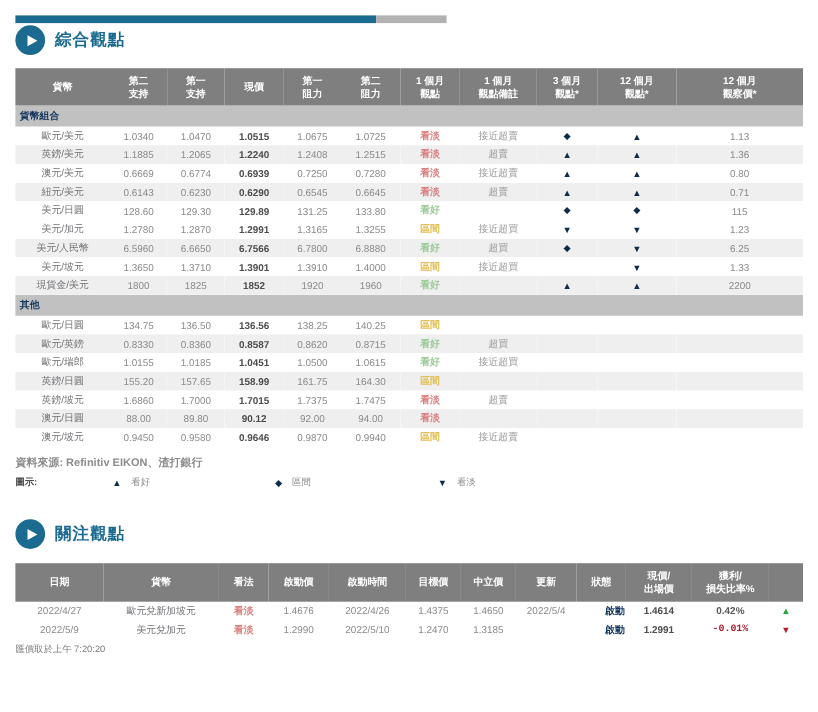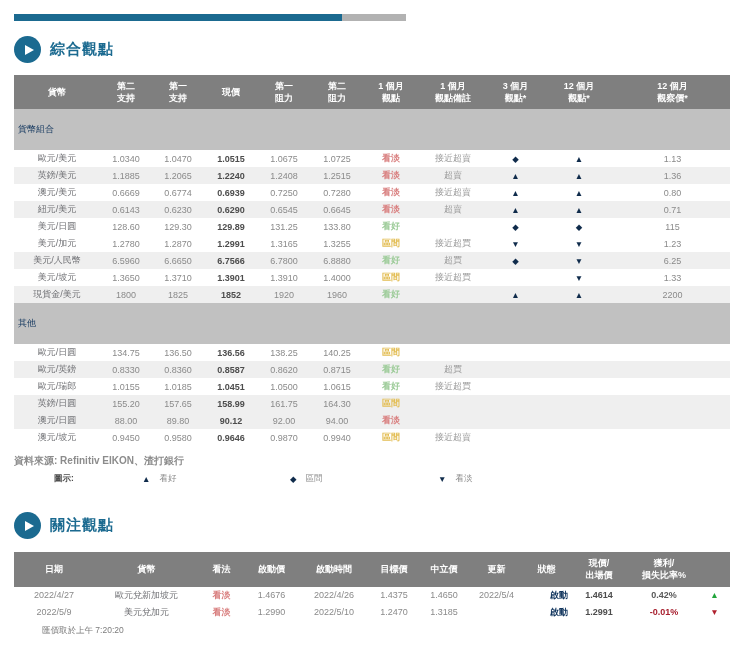--- a/index.html
+++ b/index.html
@@ -14,63 +14,63 @@
     width:744px;height:647px;background:#ffffff;
     font-family:"Liberation Sans","DejaVu Sans",sans-serif;
     color:var(--txt-gray);overflow:hidden;
   }
   .content{padding:0 14px;}
   
   .progress{margin-top:14px;height:7px;display:flex;}
   .progress .p1{width:328px;height:7px;background:var(--accent-blue);}
   .progress .p2{width:64px;height:7px;background:#B2B2B2;}
   
-  .section-title{display:flex;align-items:center;gap:9px;margin-top:15px;}
+  .section-title{display:flex;align-items:center;gap:9px;margin-top:2px;}
   .play{width:27px;height:27px;border-radius:50%;background:var(--accent-blue);
     display:flex;align-items:center;justify-content:center;flex:0 0 auto;}
   .play-tri{width:0;height:0;border-top:5.5px solid transparent;border-bottom:5.5px solid transparent;
     border-left:9px solid #fff;margin-left:3px;}
   .title-text{font-size:15px;font-weight:bold;color:var(--accent-blue);letter-spacing:1px;}
   
   table{border-collapse:collapse;width:716px;table-layout:fixed;font-size:9px;}
   .tbl1{margin-top:12px;}
   thead th{background:var(--header-gray);color:#fff;font-weight:bold;text-align:center;
     vertical-align:middle;padding:5px 1px;white-space:pre-line;line-height:1.35;}
   tbody td{padding:2px 1px;text-align:center;height:11.5px;vertical-align:middle;
     white-space:nowrap;overflow:hidden;color:var(--txt-gray);}
   tr.alt{background:#EFEFEF;}
-  tr.group-row td{background:var(--group-gray);color:var(--navy);font-weight:normal;
-    text-align:left;padding:14px 4px;}
+  tr.group-row td{background:var(--group-gray);color:var(--navy);font-weight:bold;
+    text-align:left;padding:3px 4px;}
   td.pair{color:#717276;}
   td.spot{font-weight:bold;color:var(--dark-gray);}
   td.view{font-weight:bold;}
   td.view.bearish{color:var(--bearish);}
   td.view.bullish{color:var(--bullish);}
   td.view.range{color:var(--range);}
   td.note{color:#9B9B9B;}
   td.arrow{color:var(--arrow-navy);font-size:8.5px;}
   
   .source-line{margin-top:8px;font-size:10px;color:#8C8C8C;font-weight:bold;}
-  .legend-line{margin-top:5px;font-size:8.5px;display:flex;align-items:center;margin-left:40px;}
+  .legend-line{margin-top:5px;font-size:8.5px;display:flex;align-items:center;}
   .legend-title{font-weight:bold;color:var(--dark-gray);width:88px;}
   .legend-item{width:148px;display:flex;gap:9px;align-items:center;}
   .legend-sym{color:var(--arrow-navy);font-size:8.5px;}
   .legend-label{color:#8C8C8C;}
   .footnote{margin-top:13px;font-size:8.5px;color:#8C8C8C;}
   
   .section2-title{margin-top:27px;}
   .tbl2{margin-top:13px;}
   td.status{color:var(--navy);font-weight:bold;text-align:right;}
   td.pl{font-weight:bold;}
   td.pl.profit{color:#595959;}
-  td.pl.loss{color:var(--loss-red);}
+  td.pl.loss{color:var(--loss-red);font-family:Liberation Mono, monospace;}
   td.plarrow{font-size:8.5px;}
   td.plarrow.profit{color:var(--profit-green);}
   td.plarrow.loss{color:#AF1F2D;}
-  .rate-time{margin-top:4px;font-size:8.5px;color:#7C7C7C;margin-left:28px;}
+  .rate-time{margin-top:4px;font-size:8.5px;color:#7C7C7C;}
 </style>
 </head>
 <body>
 
 <div class="content">
 
   <div class="progress">
     <div class="p1"></div>
     <div class="p2"></div>
   </div>
@@ -289,20 +289,33 @@
           <td>157.65</td>
           <td class="spot">158.99</td>
           <td>161.75</td>
           <td>164.30</td>
           <td class="view range">區間</td>
           <td class="note"></td>
           <td class="arrow"></td>
           <td class="arrow"></td>
           <td></td>
         </tr>
+        <tr>
+          <td class="pair">英鎊/坡元</td>
+          <td>1.6860</td>
+          <td>1.7000</td>
+          <td class="spot">1.7015</td>
+          <td>1.7375</td>
+          <td>1.7475</td>
+          <td class="view bearish">看淡</td>
+          <td class="note">超賣</td>
+          <td class="arrow"></td>
+          <td class="arrow"></td>
+          <td></td>
+        </tr>
         <tr class="alt">
           <td class="pair">澳元/日圓</td>
           <td>88.00</td>
           <td>89.80</td>
           <td class="spot">90.12</td>
           <td>92.00</td>
           <td>94.00</td>
           <td class="view bearish">看淡</td>
           <td class="note"></td>
           <td class="arrow"></td>

